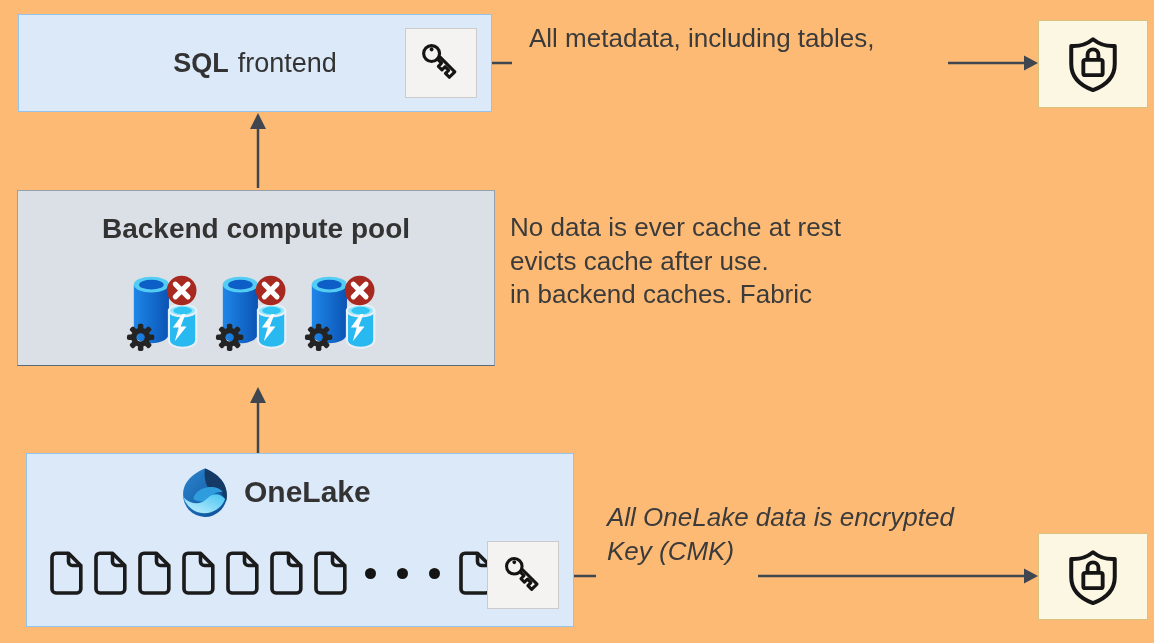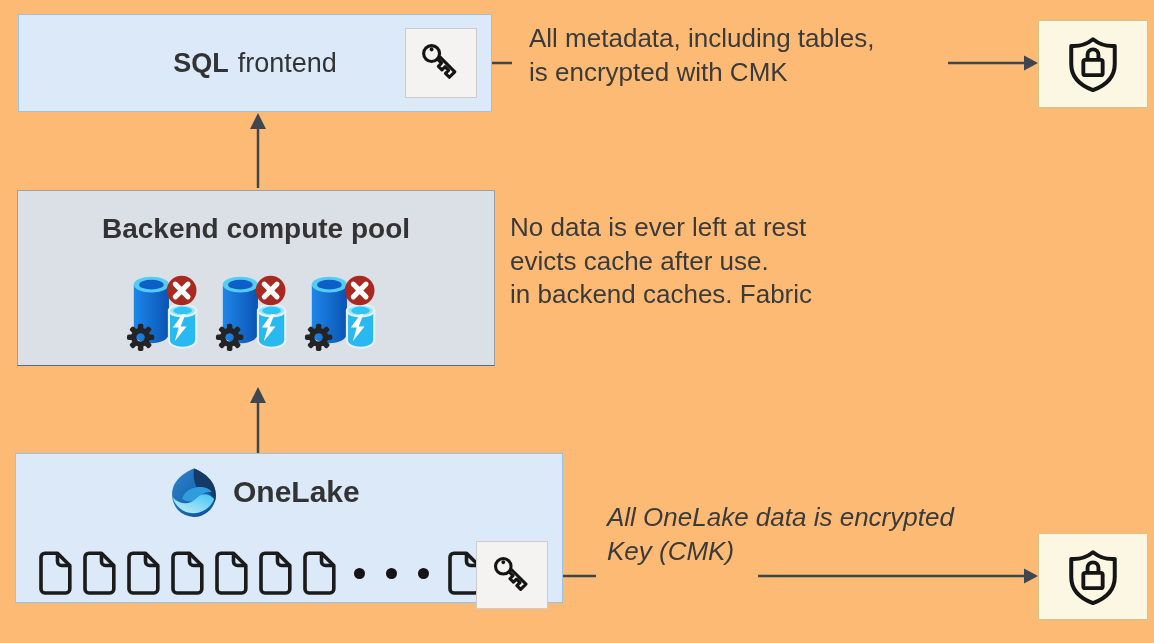--- a/index.html
+++ b/index.html
@@ -18,21 +18,21 @@
     position:absolute;box-sizing:border-box;background:#fcf7e3;border:1px solid #d9c180;
     display:flex;align-items:center;justify-content:center;
   }
   #sql-box{left:18px;top:14px;width:474px;height:98px;display:flex;align-items:center;justify-content:center;}
   .sql-title{display:flex;gap:9px;font-size:27px;color:#333;}
   .sql-title .b{font-weight:bold;}
   #sql-key-chip{left:386px;top:13px;width:72px;height:70px;}
   #backend-box{left:17px;top:190px;width:478px;height:176px;display:flex;flex-direction:column;align-items:center;}
   .backend-title{margin-top:22px;font-size:28px;font-weight:bold;color:#333;}
   .cache-row{display:flex;gap:7px;margin-top:22px;}
-  #onelake-box{left:15px;top:453px;width:548px;height:150px;}
+  #onelake-box{left:26px;top:453px;width:548px;height:174px;}
   .ol-header{position:absolute;left:150px;top:10px;display:flex;align-items:center;gap:11px;}
   .ol-title{font-size:30px;font-weight:bold;color:#333;}
   .docs-row{position:absolute;left:22px;top:97px;display:flex;align-items:center;gap:10px;}
   .dots{display:flex;align-items:center;gap:21px;margin:0 8px;}
   .dot{width:11px;height:11px;border-radius:50%;background:#141414;}
   #onelake-key-chip{left:460px;top:87px;width:72px;height:68px;}
   #shield-top{left:1038px;top:20px;width:110px;height:88px;}
   #shield-bottom{left:1038px;top:533px;width:110px;height:87px;}
   .note{position:absolute;font-size:26px;line-height:33.5px;white-space:nowrap;color:#3b3b3b;}
   #note-metadata{left:529px;top:22px;}
@@ -198,24 +198,23 @@
     </div>
     <div id="onelake-key-chip" class="chip-key">
       <svg width="45" height="45">
           <use href="#sym-key"></use>
         </svg>
     </div>
   </div>
 
   <div id="note-metadata" class="note">
     <div>All metadata, including tables,</div>
-    <div>is encrypted with CMK</div>
   </div>
   <div id="note-cache" class="note">
-    <div>No data is ever left at rest</div>
+    <div>No data is ever cache at rest</div>
     <div>evicts cache after use.</div>
     <div>in backend caches. Fabric</div>
   </div>
   <div id="note-onelake" class="note">
     <div>All OneLake data is encrypted</div>
     <div>Key (CMK)</div>
   </div>
 
   <div id="shield-top" class="chip-shield">
     <svg width="58" height="58">

